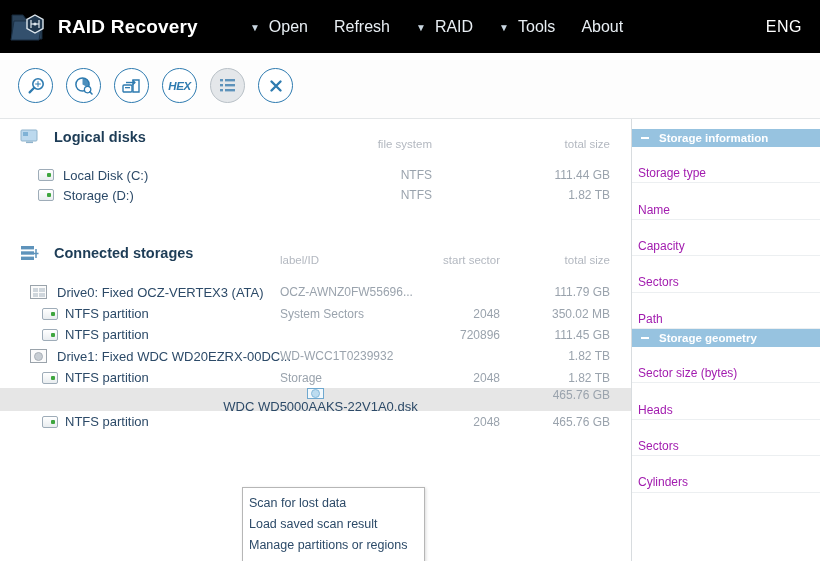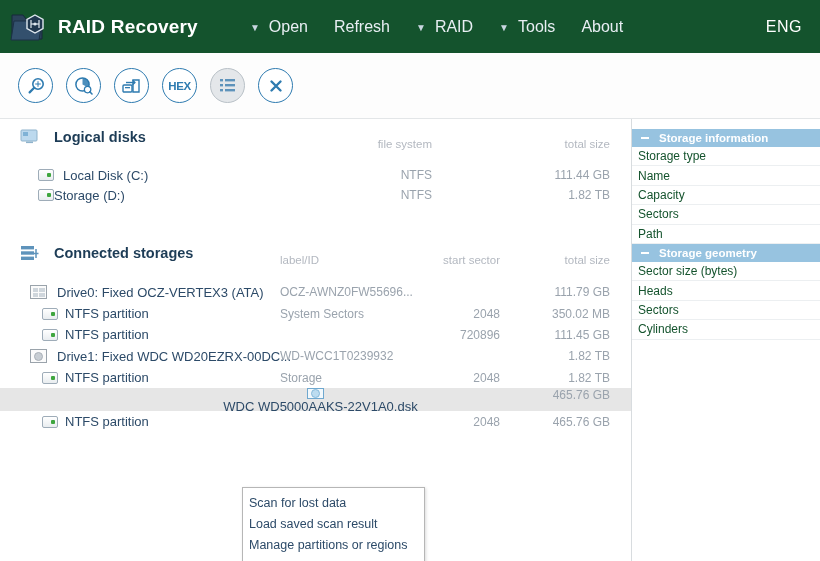--- a/index.html
+++ b/index.html
@@ -7,21 +7,21 @@
     width:820px;height:561px;overflow:hidden;
     font-family:"Liberation Sans", sans-serif;
     background:#ffffff;
     -webkit-font-smoothing:antialiased;
   }
   .app{position:relative;width:820px;height:561px;}
 
   
   .titlebar{
     position:absolute;left:0;top:0;width:820px;height:53px;
-    background:#14532d;
+    background:#000000;
     display:flex;align-items:center;
   }
   .logo-wrap{width:56px;height:53px;display:flex;align-items:center;justify-content:center;}
   .logo{position:relative;width:38px;height:36px;}
   .app-title{
     color:#ffffff;font-size:19px;font-weight:bold;letter-spacing:.2px;
     margin-left:2px;white-space:nowrap;
   }
   .menubar{display:flex;align-items:center;margin-left:52px;}
   .menu-item{
@@ -40,21 +40,21 @@
   
   .toolbar{
     position:absolute;left:0;top:53px;width:820px;height:66px;
     background:#fdfdfd;border-bottom:1px solid #e3e6e8;
     display:flex;align-items:center;padding-left:18px;box-sizing:border-box;
   }
   .tbtn{
     width:35px;height:35px;border-radius:50%;
     border:1.6px solid #2e7bb0;background:#ffffff;
     display:flex;align-items:center;justify-content:center;
-    margin-right:13px;box-sizing:border-box;cursor:pointer;position:relative;
+    margin-right:13px;box-sizing:border-box;cursor:pointer;position:relative;font-style:italic;
   }
   .tbtn.hex{font-size:11.5px;font-weight:bold;color:#2e7bb0;letter-spacing:-.3px;}
   .tbtn.flat{background:#e4e7ea;border-color:#b9c1c7;}
 
   
   .content{
     position:absolute;left:0;top:119px;width:820px;height:442px;
     background:#ffffff;
   }
   .left-pane{
@@ -119,22 +119,22 @@
   
   .panel-head{
     height:18px;background:#97c3e0;display:flex;align-items:center;
     color:#ffffff;font-size:11.5px;font-weight:bold;white-space:nowrap;
   }
   .panel-head .minus{
     display:inline-block;width:8px;height:2px;background:#ffffff;margin-left:9px;margin-right:10px;
   }
   .prop-row{
     height:19.4px;display:flex;align-items:center;padding-left:6px;
-    font-size:12px;color:#14532d;border-bottom:1px solid #eceff1;
-    white-space:nowrap;box-sizing:border-box;
+    font-size:12px;color:#a21caf;border-bottom:1px solid #eceff1;
+    white-space:nowrap;box-sizing:border-box;margin-top:17px;
   }
 
   
   .ctxmenu{
     position:absolute;left:242px;top:368px;width:183px;
     background:#ffffff;border:1px solid #b6b6b6;
     box-shadow:1px 1px 3px rgba(0,0,0,.15);
     padding:4px 0;box-sizing:border-box;z-index:20;
   }
   .ctxitem{
@@ -258,21 +258,21 @@
         <div class="row">
           <span style="width:38px;"></span>
           <span class="ico-ld"></span>
           <span class="rname" style="margin-left:9px;">Local Disk (C:)</span>
           <span class="cell fs">NTFS</span>
           <span class="cell tsz">111.44 GB</span>
         </div>
         <div class="row">
           <span style="width:38px;"></span>
           <span class="ico-ld"></span>
-          <span class="rname" style="">Storage (D:)</span>
+          <span class="rname" style="margin-left:9px;">Storage (D:)</span>
           <span class="cell fs">NTFS</span>
           <span class="cell tsz">1.82 TB</span>
         </div>
       </div>
 
       <div class="section-head" style="margin-top:40px;">
         <span class="sicon">
           <svg width="20" height="18" viewBox="0 0 20 18">
             <rect x="1" y="1" width="13" height="3.4" fill="#5e93bb"></rect>
             <rect x="1" y="6.3" width="13" height="3.4" fill="#5e93bb"></rect>

